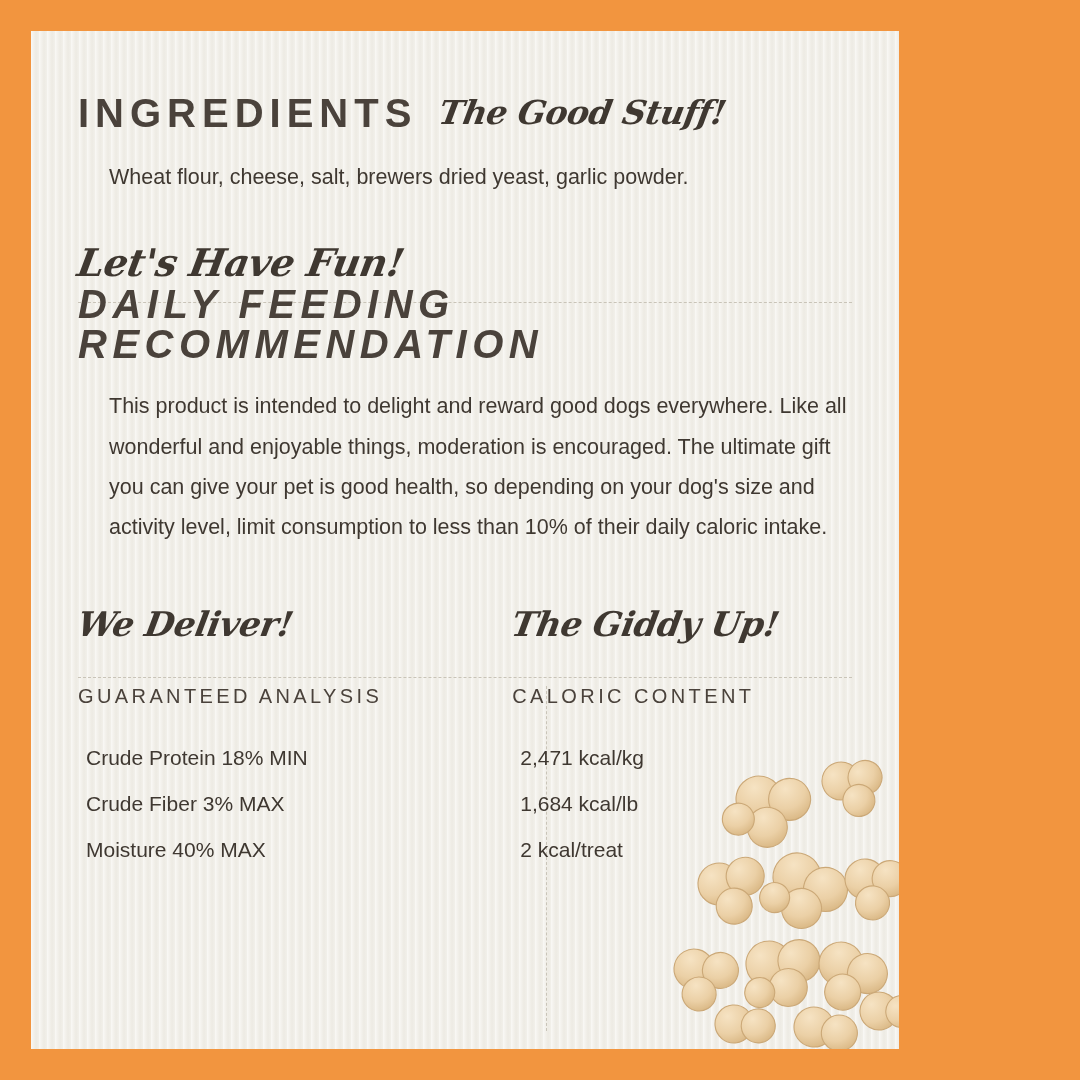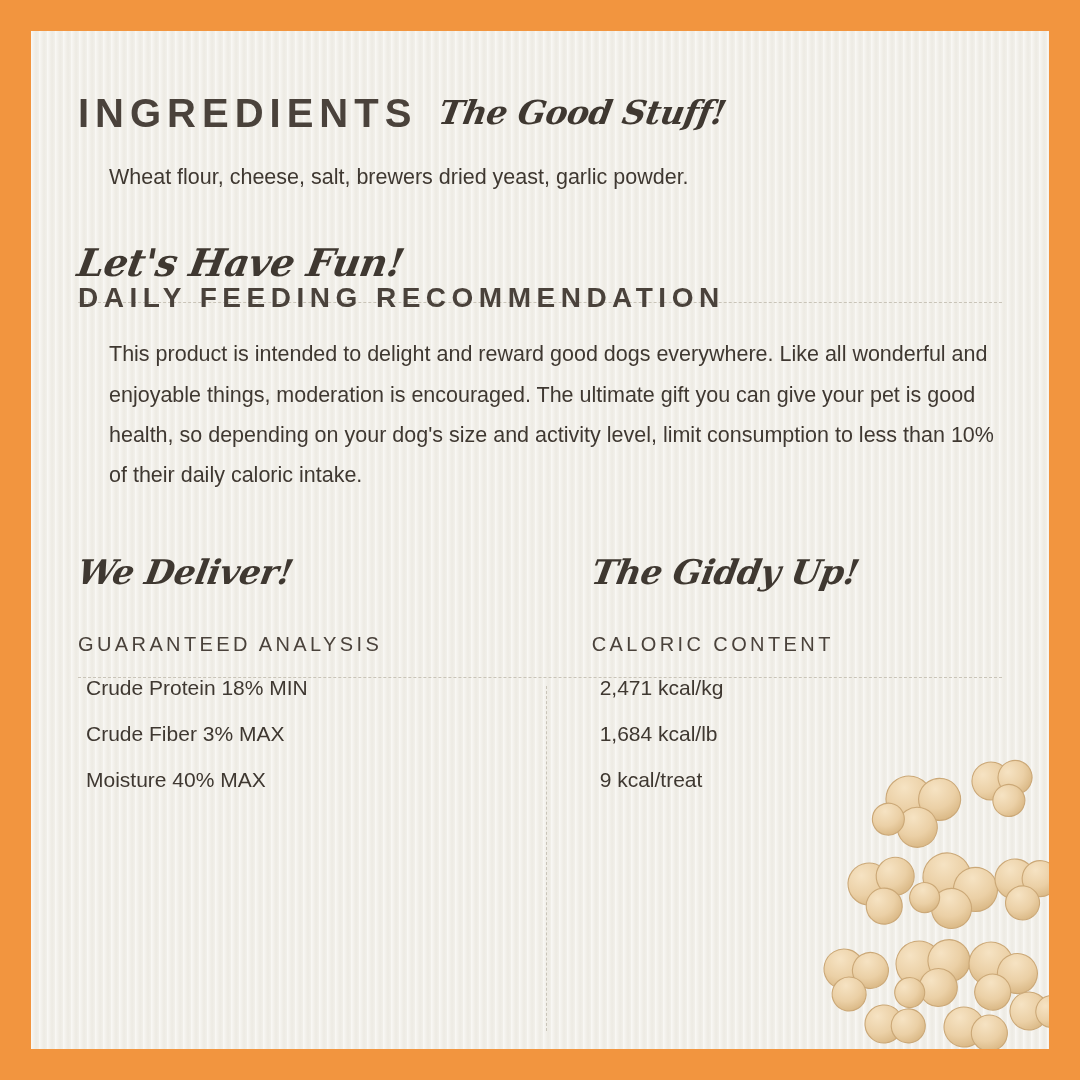--- a/index.html
+++ b/index.html
@@ -12,21 +12,21 @@
   body {
     background: #F2953F;
     font-family: "Liberation Sans", sans-serif;
     overflow: hidden;
   }
 
   .panel {
     position: absolute;
     left: 31px;
     top: 31px;
-    width: 1018px;
+    width: 868px;
     height: 1018px;
     background: #F2F0EA;
     overflow: hidden;
   }
 
   
   .panel::before {
     content: "";
     position: absolute;
     inset: 0;
@@ -112,22 +112,23 @@
   
   .sec-feeding { padding-top: 50px; }
 
   .script-above {
     font-size: 38px;
     line-height: 1;
     margin-bottom: 2px;
   }
 
   .feed-head {
-    font-size: 28px;
+    font-size: 40px;
     letter-spacing: 5.5px;
+    font-style: italic;
   }
 
   .feed-body {
     margin-top: 22px;
     font-size: 21.5px;
     line-height: 1.87;
     max-width: 900px;
   }
 
   
@@ -147,21 +148,21 @@
   .col-head {
     font-weight: normal;
     color: #4A423B;
     letter-spacing: 3.4px;
     font-size: 20px;
     line-height: 1.1;
     text-transform: uppercase;
     margin-top: 44px;
   }
 
-  .col-list { margin-top: 22px; }
+  .col-list { margin-top: 40px; }
   .col-list li {
     list-style: none;
     color: #3F3831;
     font-size: 21px;
     line-height: 1;
     padding: 0 0 0 8px;
     margin-bottom: 25px;
   }
 
   
@@ -207,21 +208,21 @@
           <li>Moisture 40% MAX</li>
         </ul>
       </div>
 
       <div class="col-right">
         <div class="script col-script">The Giddy Up!</div>
         <h3 class="col-head">CALORIC CONTENT</h3>
         <ul class="col-list">
           <li>2,471 kcal/kg</li>
           <li>1,684 kcal/lb</li>
-          <li>9 kcal/treat</li>
+          <li>2 kcal/treat</li>
         </ul>
       </div>
 
     </div>
   </div>
 
   <div class="divider-h" id="div1"></div>
   <div class="divider-h" id="div2"></div>
   <div class="divider-v"></div>
 

